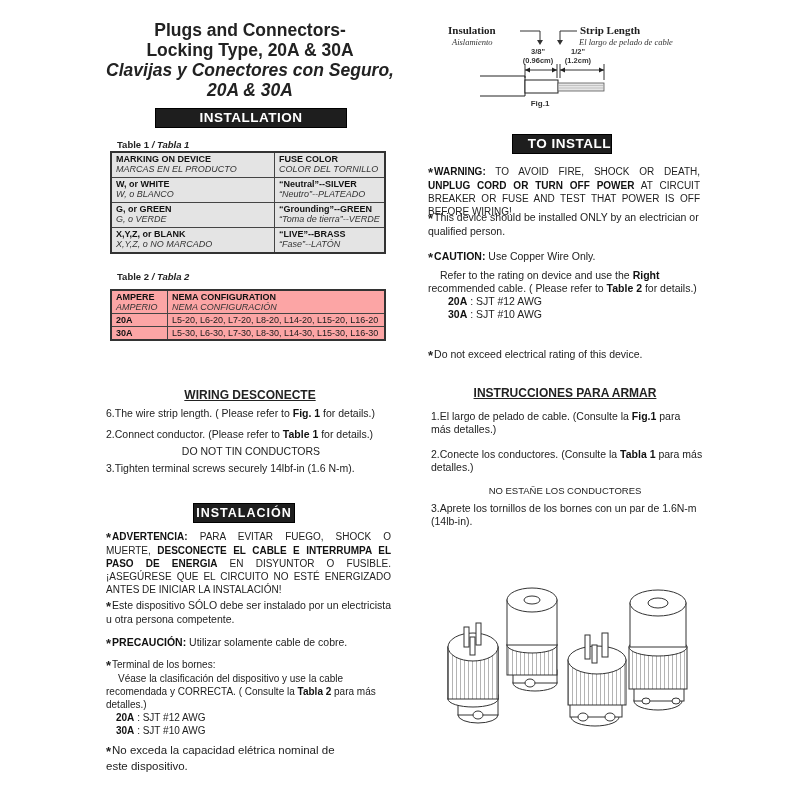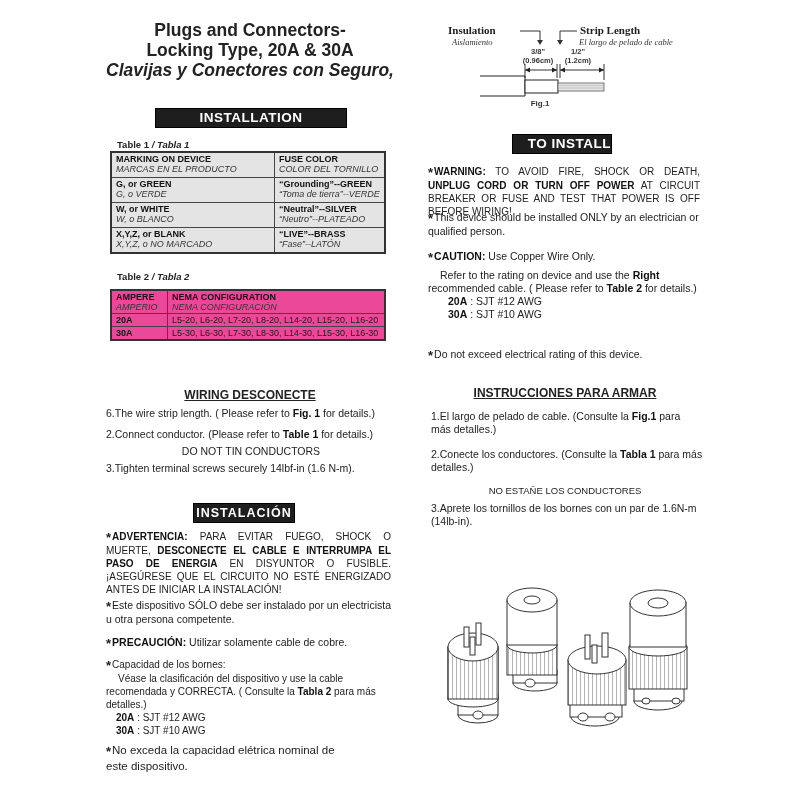--- a/index.html
+++ b/index.html
@@ -15,40 +15,41 @@
   .tcap { font-weight:bold; font-size:9.5px; color:#222; }
   .tcap i { font-style:italic; }
   table.t { border-collapse:collapse; font-size:9px; line-height:10px; border:2px solid #333;padding-left:10px; }
   table.t td { border:1px solid #444; padding:1px 3px 1px 4px; vertical-align:top; }
   table.t .b { font-weight:bold; display:block; color:#111; }
   table.t .i { font-style:italic; display:block; color:#333; }
   .t1 { left:110px; top:151px; width:276px; }
   .t1 td { background:#e4e4e4; height:22px; }
   .t1 td:first-child { width:155px; }
   .t2 { left:110px; top:289px; width:276px; font-size:8.5px; }
-  .t2 td { background:#ec4899; }
+  .t2 td { background:#fca5a5; }
   .t2 td:first-child { width:47px; }
   .t2 .row td { height:11px; padding:0 4px; line-height:12px; }
   .sec-h { font-weight:bold; text-decoration:underline; font-size:12px; text-align:center; color:#222; }
   .p { font-size:10.5px; line-height:13px; color:#222; }
   .p b { color:#111; }
   .star { font-weight:bold; font-size:13px; vertical-align:-2px; margin-right:1px; }
   .ind { padding-left:10px; }
   .ind2 { padding-left:20px; }
   .center { text-align:center; }
   .fig { left:440px; top:18px; width:270px; height:90px; }
   .plugs { left:440px; top:575px; width:270px; height:160px; }
 </style>
 </head>
 <body>
 
 <div class="abs title">
   <div>Plugs and Connectors-</div>
   <div>Locking Type, 20A &amp; 30A</div>
   <div class="it">Clavijas y Conectores con Seguro,</div>
+  <div class="it">20A &amp; 30A</div>
 </div>
 
 <div class="abs fig">
   <svg width="270" height="90" viewBox="0 0 270 90">
     <text x="8" y="16" font-family="Liberation Serif, serif" font-weight="bold" font-size="11" fill="#222">Insulation</text>
     <text x="12" y="27" font-family="Liberation Serif, serif" font-style="italic" font-size="8.5" fill="#333">Aislamiento</text>
     <line x1="80" y1="13" x2="100" y2="13" stroke="#333" stroke-width="1"></line>
     <line x1="100" y1="13" x2="100" y2="23" stroke="#333" stroke-width="1"></line>
     <polygon points="97,22 103,22 100,27" fill="#333"></polygon>
     <text x="140" y="16" font-family="Liberation Serif, serif" font-weight="bold" font-size="11" fill="#222">Strip Length</text>
@@ -96,36 +97,36 @@
           <span class="b">MARKING ON DEVICE</span>
           <span class="i">MARCAS EN EL PRODUCTO</span>
         </td>
     <td>
           <span class="b">FUSE COLOR</span>
           <span class="i">COLOR DEL TORNILLO</span>
         </td>
   </tr>
   <tr>
     <td>
+          <span class="b">W, or WHITE</span>
+          <span class="i">W, o BLANCO</span>
+        </td>
+    <td>
+          <span class="b">“Neutral”--SILVER</span>
+          <span class="i">“Neutro”--PLATEADO</span>
+        </td>
+  </tr>
+  <tr>
+    <td>
           <span class="b">G, or GREEN</span>
           <span class="i">G, o VERDE</span>
         </td>
     <td>
           <span class="b">“Grounding”--GREEN</span>
           <span class="i">“Toma de tierra”--VERDE</span>
-        </td>
-  </tr>
-  <tr>
-    <td>
-          <span class="b">W, or WHITE</span>
-          <span class="i">W, o BLANCO</span>
-        </td>
-    <td>
-          <span class="b">“Neutral”--SILVER</span>
-          <span class="i">“Neutro”--PLATEADO</span>
         </td>
   </tr>
   <tr>
     <td>
           <span class="b">X,Y,Z, or BLANK</span>
           <span class="i">X,Y,Z, o NO MARCADO</span>
         </td>
     <td>
           <span class="b">“LIVE”--BRASS</span>
           <span class="i">“Fase”--LATÓN</span>
@@ -208,21 +209,21 @@
 <div class="abs p" style="left:106px; top:530px; width:285px; text-align:justify; font-size:10px; line-height:13px;">
   <span class="star">*</span><b>ADVERTENCIA:</b><span> PARA EVITAR FUEGO, SHOCK O MUERTE, </span><b>DESCONECTE EL CABLE E INTERRUMPA EL PASO DE ENERGIA</b><span> EN DISYUNTOR O FUSIBLE. ¡ASEGÚRESE QUE EL CIRCUITO NO ESTÉ ENERGIZADO ANTES DE INICIAR LA INSTALACIÓN!</span>
 </div>
 <div class="abs p" style="left:106px; top:599px; width:290px;">
   <span class="star">*</span><span>Este dispositivo SÓLO debe ser instalado por un electricista u otra persona competente.</span>
 </div>
 <div class="abs p" style="left:106px; top:636px; width:290px;">
   <span class="star">*</span><b>PRECAUCIÓN:</b><span> Utilizar solamente cable de cobre.</span>
 </div>
 <div class="abs p" style="left:106px; top:658px; width:292px; font-size:10px;">
-  <div><span class="star">*</span><span>Capacidad de los bornes:</span></div>
+  <div><span class="star">*</span><span>Terminal de los bornes:</span></div>
   <div><span style="padding-left:12px"></span><span>Véase la clasificación del dispositivo y use la cable recomendada y CORRECTA. ( Consulte la </span><b>Tabla 2</b><span> para más detalles.)</span></div>
   <div class="ind"><b>20A</b><span> : SJT #12 AWG</span></div>
   <div class="ind"><b>30A</b><span> : SJT #10 AWG</span></div>
 </div>
 <div class="abs p" style="left:106px; top:743px; width:240px; font-size:11.5px; line-height:15px;">
   <span class="star">*</span><span>No exceda la capacidad elétrica nominal de este dispositivo.</span>
 </div>
 
 <div class="abs plugs">
   <svg width="270" height="160" viewBox="0 0 270 160">

